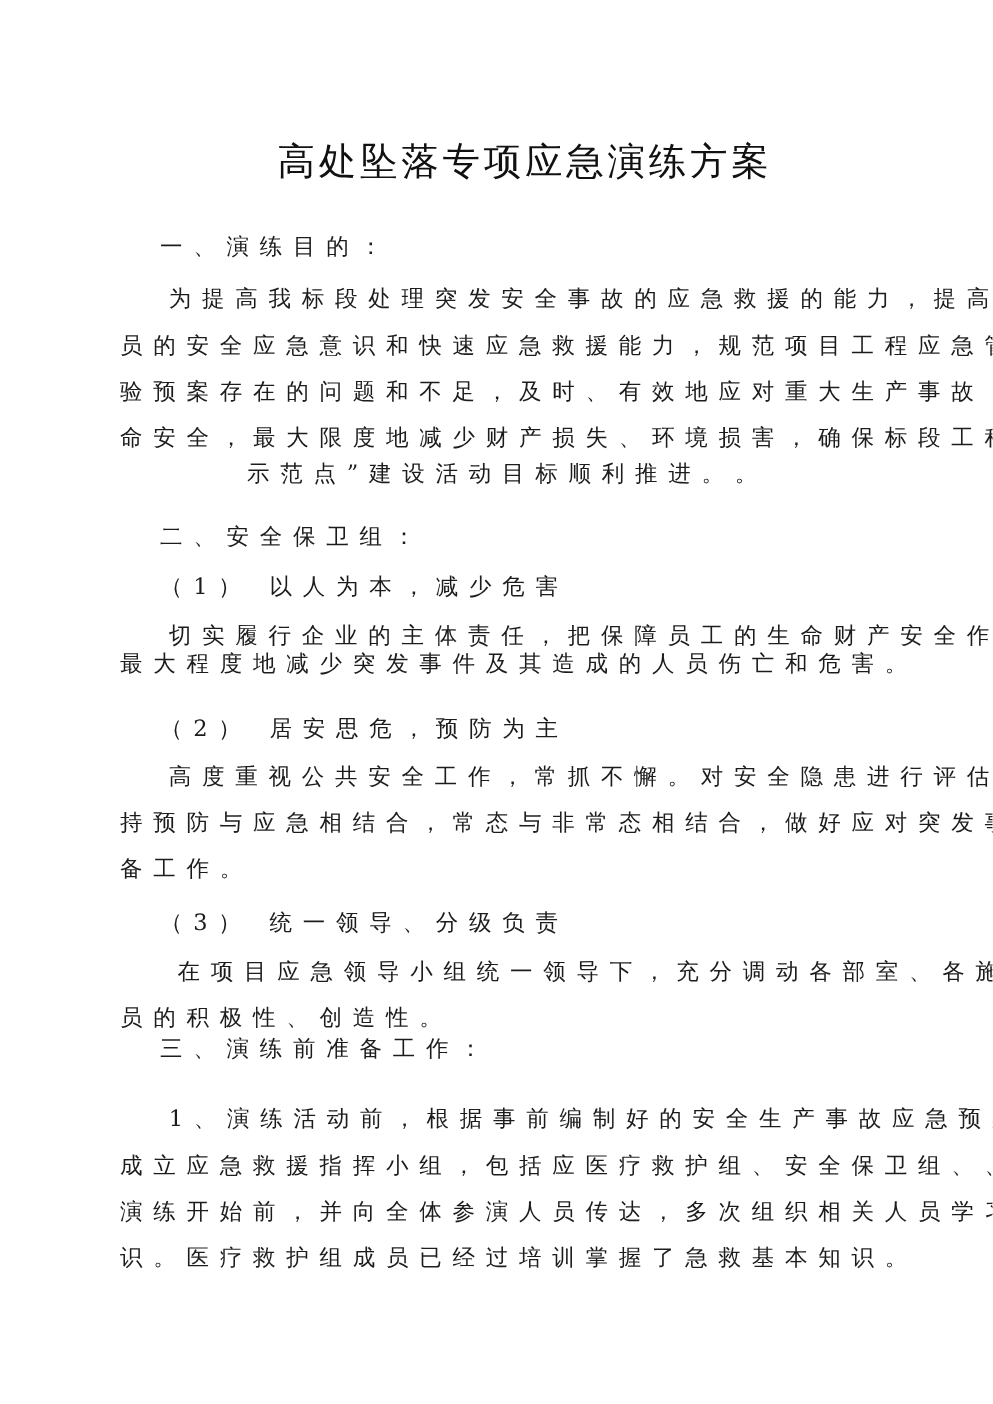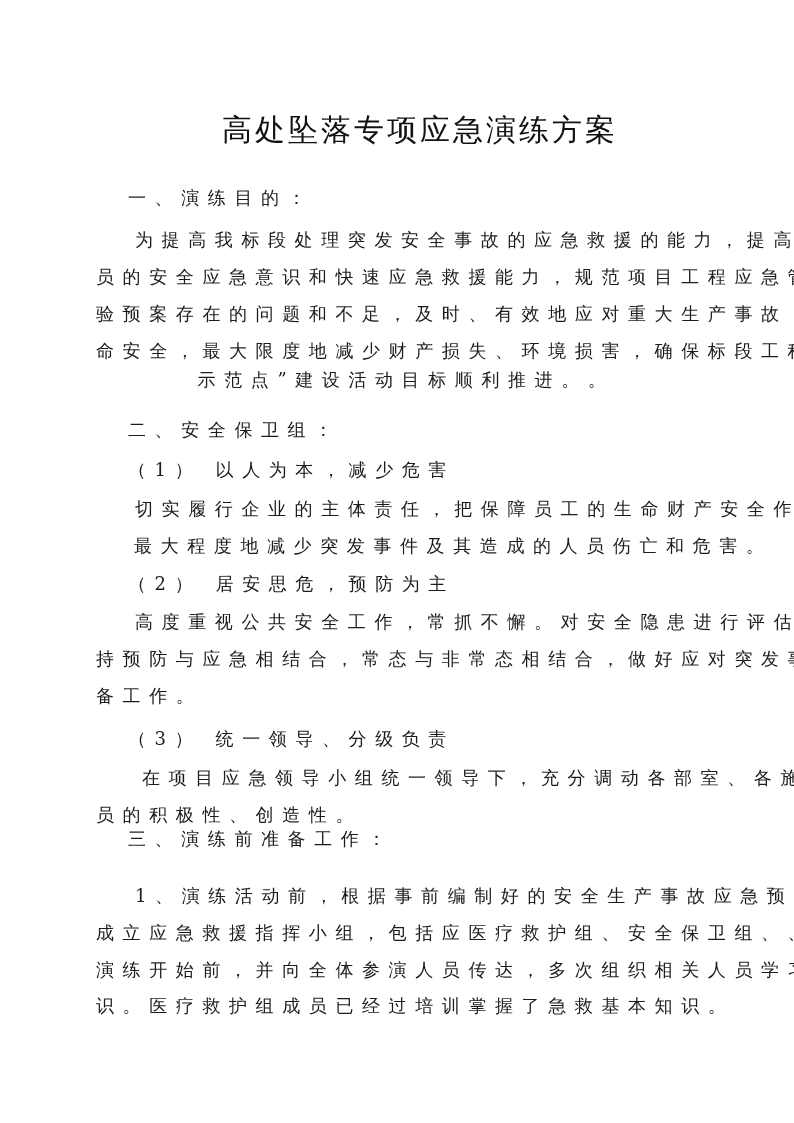--- a/index.html
+++ b/index.html
@@ -59,30 +59,30 @@
   <div class="line ind2" style="top:228px;">为提高我标段处理突发安全事故的应急救援的能力，提高项目参展人</div>
   <div class="line" style="top:265px;">员的安全应急意识和快速应急救援能力，规范项目工程应急管理能力，检</div>
   <div class="line" style="top:302px;">验预案存在的问题和不足，及时、有效地应对重大生产事故，保证职工生</div>
   <div class="line" style="top:339px;">命安全，最大限度地减少财产损失、环境损害，确保标段工程“平安工地</div>
   <div class="line" style="top:368px;text-align:center;">示范点”建设活动目标顺利推进。。</div>
 
   <div class="line ind-h" style="top:418px;">二、安全保卫组：</div>
 
   <div class="line ind-sub" style="top:458px;">（1） 以人为本，减少危害</div>
   <div class="line ind2" style="top:497px;">切实履行企业的主体责任，把保障员工的生命财产安全作为首要任务，</div>
-  <div class="line" style="top:534px;margin-left:38px;">最大程度地减少突发事件及其造成的人员伤亡和危害。</div>
+  <div class="line" style="top:520px;">最大程度地减少突发事件及其造成的人员伤亡和危害。</div>
 
   <div class="line ind-sub" style="top:572px;">（2） 居安思危，预防为主</div>
   <div class="line ind2" style="top:610px;">高度重视公共安全工作，常抓不懈。对安全隐患进行评估、治理，坚</div>
   <div class="line" style="top:647px;">持预防与应急相结合，常态与非常态相结合，做好应对突发事件的各项准</div>
   <div class="line" style="top:684px;">备工作。</div>
 
   <div class="line ind-sub" style="top:727px;">（3） 统一领导、分级负责</div>
   <div class="line ind-p3" style="top:766px;">在项目应急领导小组统一领导下，充分调动各部室、各施工队伍及人</div>
   <div class="line" style="top:803px;">员的积极性、创造性。</div>
 
   <div class="line ind-h" style="top:827px;font-family:Liberation Serif, serif;">三、演练前准备工作：</div>
   <div class="line ind2" style="top:884px;">1、演练活动前，根据事前编制好的安全生产事故应急预案演练方案，</div>
   <div class="line" style="top:921px;">成立应急救援指挥小组，包括应医疗救护组、安全保卫组、、综合协调组，</div>
   <div class="line" style="top:958px;">演练开始前，并向全体参演人员传达，多次组织相关人员学习应急救援知</div>
-  <div class="line" style="top:995px;font-family:Liberation Mono, monospace;">识。医疗救护组成员已经过培训掌握了急救基本知识。</div>
+  <div class="line" style="top:995px;">识。医疗救护组成员已经过培训掌握了急救基本知识。</div>
 
 </div>
 
 </body></html>

